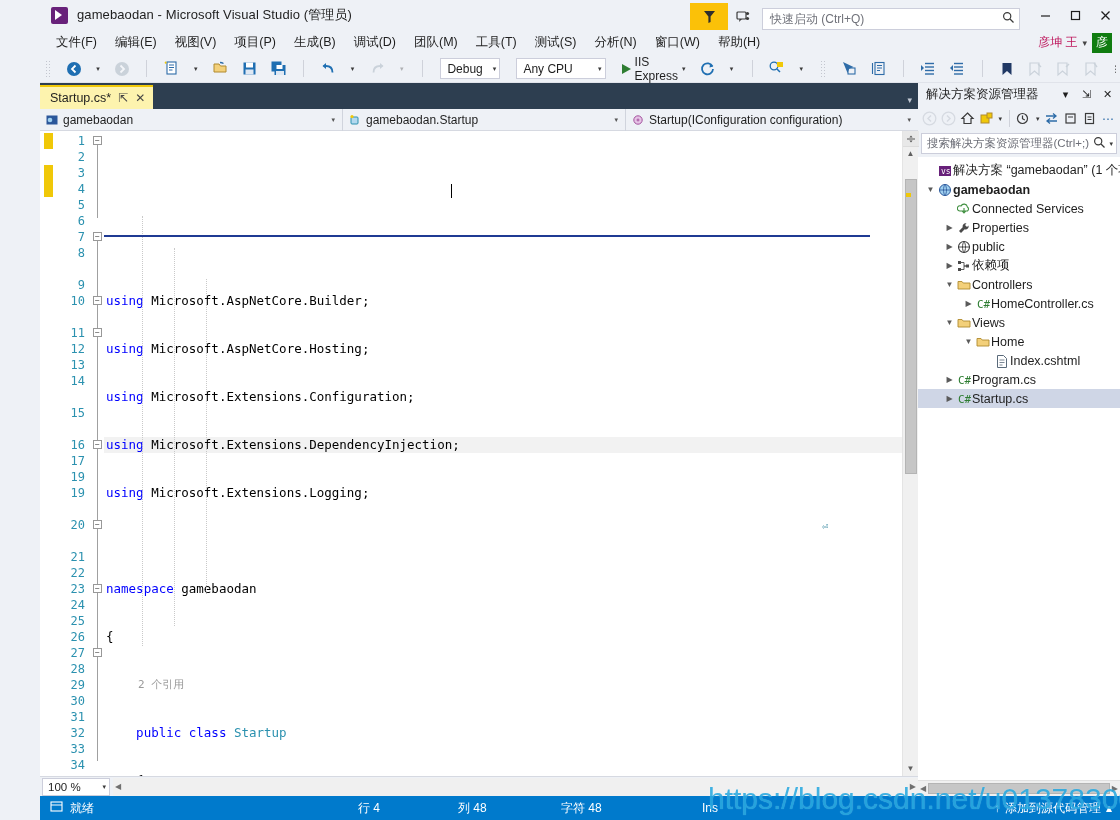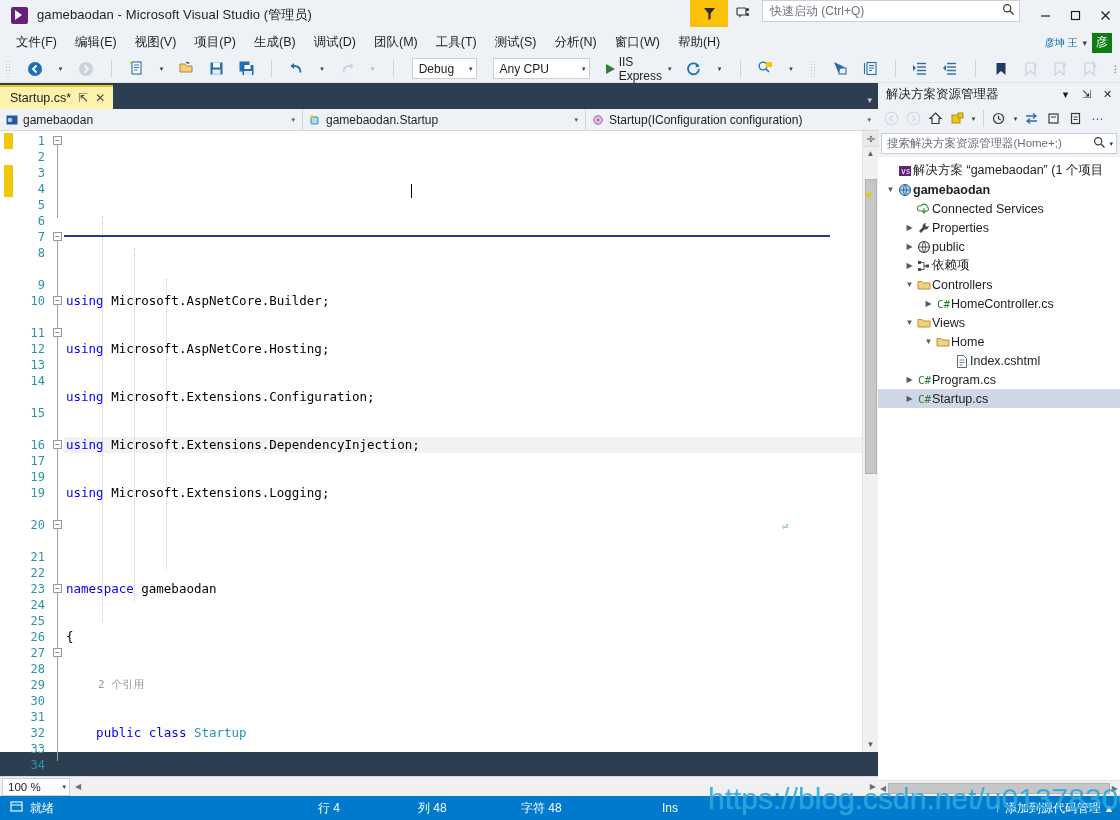--- a/index.html
+++ b/index.html
@@ -6,21 +6,21 @@
   html, body {
     width: 1120px; height: 820px;
     background: #ffffff;
     font-family: "Liberation Sans", sans-serif;
     overflow: hidden;
   }
   #app {
     width: 1120px; height: 820px;
     position: relative;
     background: #eef1f6;
-    display: flex; flex-direction: column;
+    display: flex; flex-direction: column; padding-left: 40px;
   }
 
   
   .titlebar {
     height: 30px; background: #eef1f6;
     display: flex; align-items: center;
     position: relative; flex: none;
   }
   .vs-logo {
     width: 17px; height: 17px; margin-left: 11px; margin-right: 9px;
@@ -32,21 +32,21 @@
     width: 0; height: 0;
     border-left: 7px solid #ffffff;
     border-top: 5px solid transparent;
     border-bottom: 5px solid transparent;
   }
   .title-text {
     font-size: 13px; color: #1e1e1e; letter-spacing: .1px;
   }
   .title-right {
     position: absolute; right: 0; top: 0; height: 30px;
-    display: flex; align-items: flex-start;
+    display: flex; align-items: flex-end;
   }
   .tb-feedback {
     width: 38px; height: 27px; background: #fbc108;
     display: flex; align-items: center; justify-content: center;
     margin-right: 2px;
   }
   .tb-feedback svg { display: block; }
   .tb-notify {
     width: 26px; height: 26px;
     display: flex; align-items: center; justify-content: center;
@@ -75,21 +75,21 @@
     position: relative; flex: none;
   }
   .menu-item {
     font-size: 12.5px; color: #1e1e1e;
     padding: 3px 9px; white-space: nowrap;
   }
   .menu-right {
     position: absolute; right: 8px; top: 0; height: 25px;
     display: flex; align-items: center; gap: 5px;
   }
-  .user-name { font-size: 10px; color: #0369a1; }
+  .user-name { font-size: 12px; color: #be185d; }
   .user-caret { font-size: 9px; color: #444; }
   .user-avatar {
     width: 20px; height: 20px; background: #107c10; color: #fff;
     font-size: 12px; display: flex; align-items: center; justify-content: center;
   }
 
   
   .toolbar {
     height: 28px; background: #eef1f6;
     display: flex; align-items: center; gap: 12px;
@@ -234,21 +234,21 @@
   }
   .vs-arrow { font-size: 8px; color: #606060; padding: 2px 0; }
   .vs-thumb {
     position: absolute; left: 2px; width: 12px;
     background: #c6c6c6; border: 1px solid #b4b4b4;
   }
   .vs-tick { position: absolute; left: 3px; width: 5px; height: 4px; }
 
   .editor-bottom {
     height: 20px; background: #eef1f6; display: flex; align-items: center;
-    flex: none; border-top: 1px solid #d6d9e1; margin-top: 24px;
+    flex: none; border-top: 1px solid #d6d9e1;
   }
   .zoom-combo {
     width: 68px; height: 18px; margin-left: 2px;
     background: #fff; border: 1px solid #cccedb;
     display: flex; align-items: center; justify-content: space-between;
     padding: 0 3px 0 5px; font-size: 11.5px; color: #1e1e1e;
   }
   .hscroll {
     flex: 1; height: 18px; background: #f0f0f0; margin-left: 3px;
     display: flex; align-items: center; justify-content: space-between;
@@ -810,21 +810,21 @@
         <div class="se-btn">
           <svg width="15" height="15" viewBox="0 0 15 15">
               <rect x="3.5" y="2.5" width="8" height="10" fill="none" stroke="#3a3a3a" stroke-width="1.2"></rect>
               <path d="M5.5 6h4M5.5 8.5h4" stroke="#3a3a3a"></path>
             </svg>
         </div>
         <div class="se-btn">⋯</div>
       </div>
 
       <div class="sol-search">
-        <span class="ss-text">搜索解决方案资源管理器(Home+;)</span>
+        <span class="ss-text">搜索解决方案资源管理器(Ctrl+;)</span>
         <span>
           <svg width="13" height="13" viewBox="0 0 13 13">
               <circle cx="5.2" cy="5.2" r="3.6" fill="none" stroke="#3a3a3a" stroke-width="1.2"></circle>
               <line x1="8" y1="8" x2="11.5" y2="11.5" stroke="#3a3a3a" stroke-width="1.3"></line>
             </svg>
         </span>
         <span style="font-size:7px;color:#3a3a3a;padding-left:3px">▾</span>
       </div>
 
       <div class="sol-tree">

